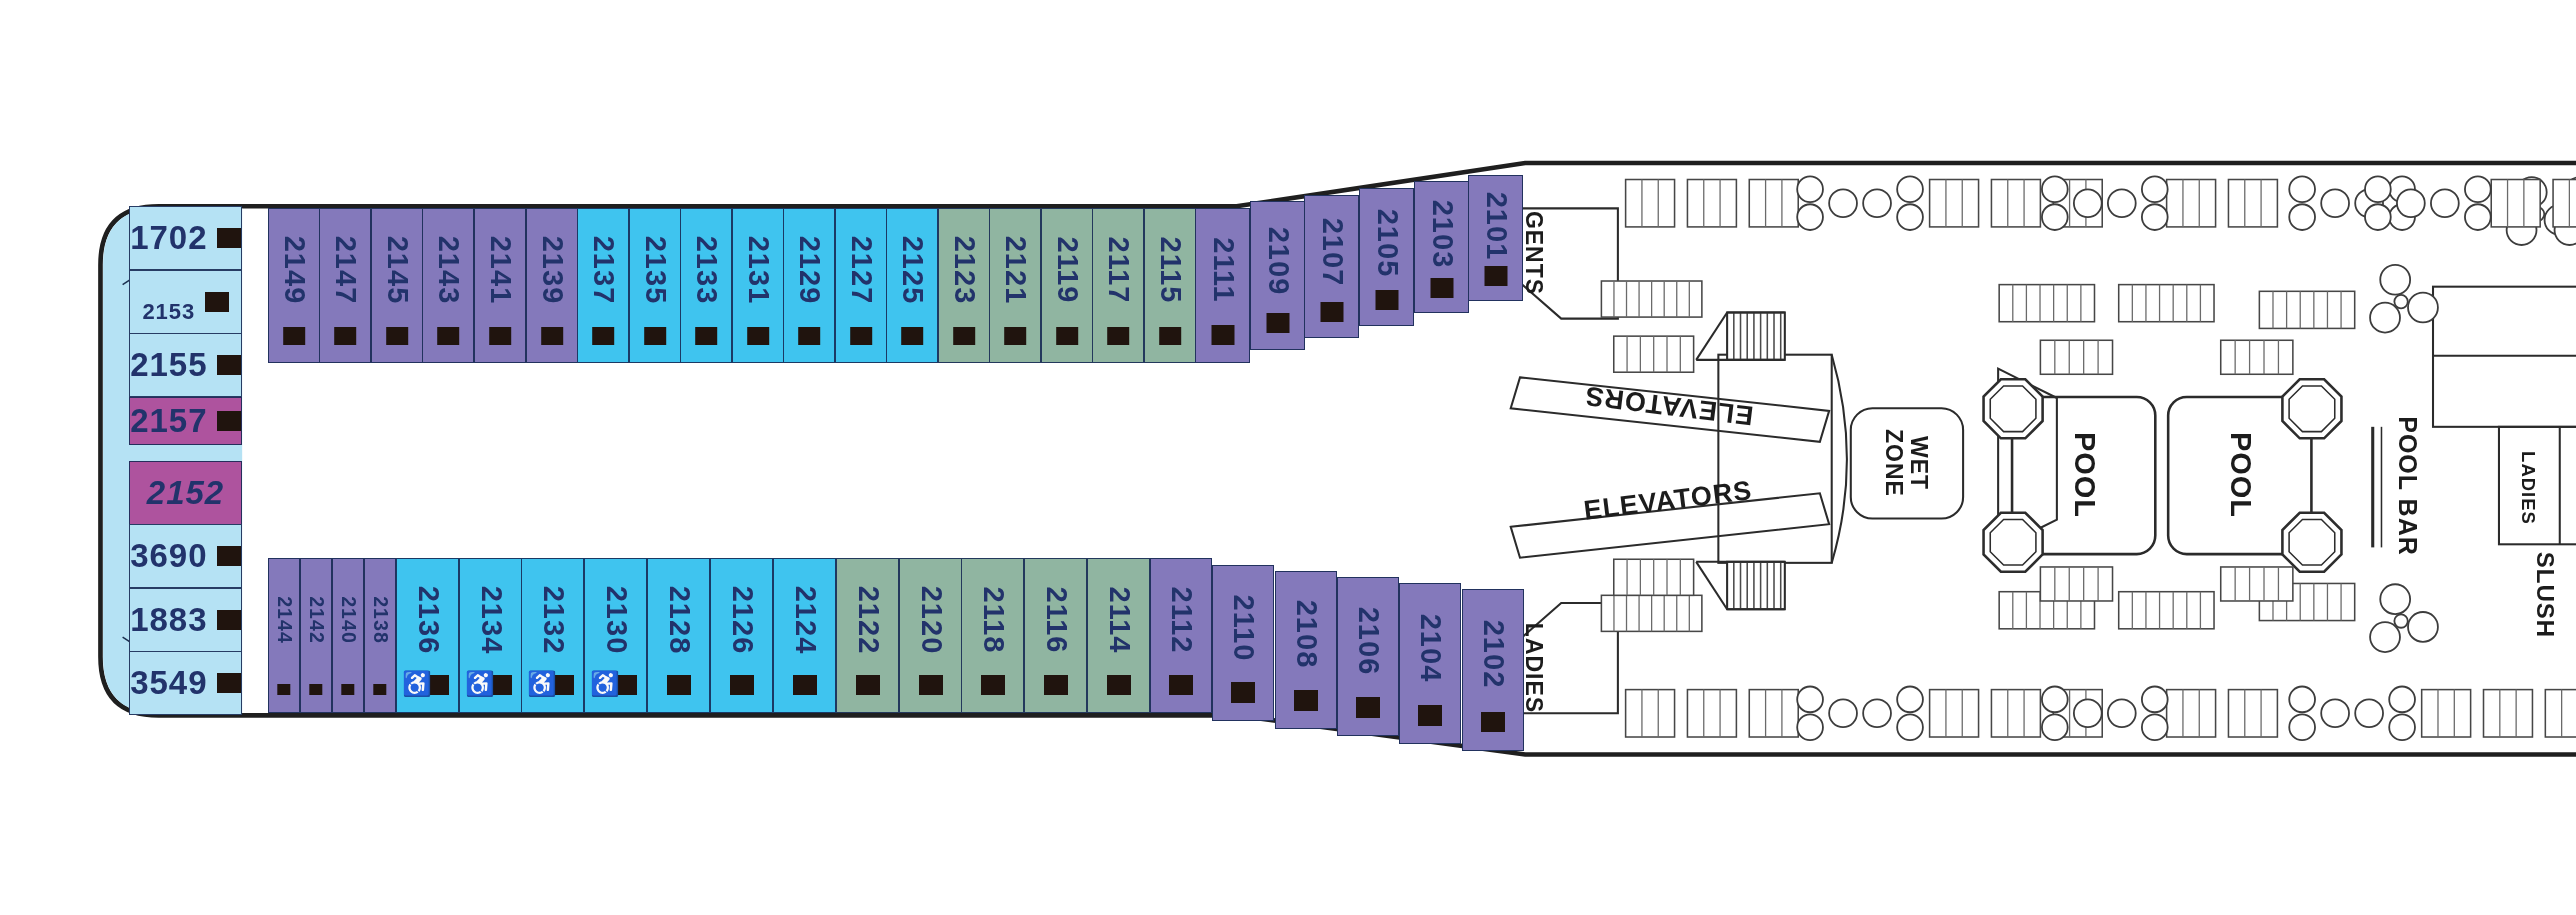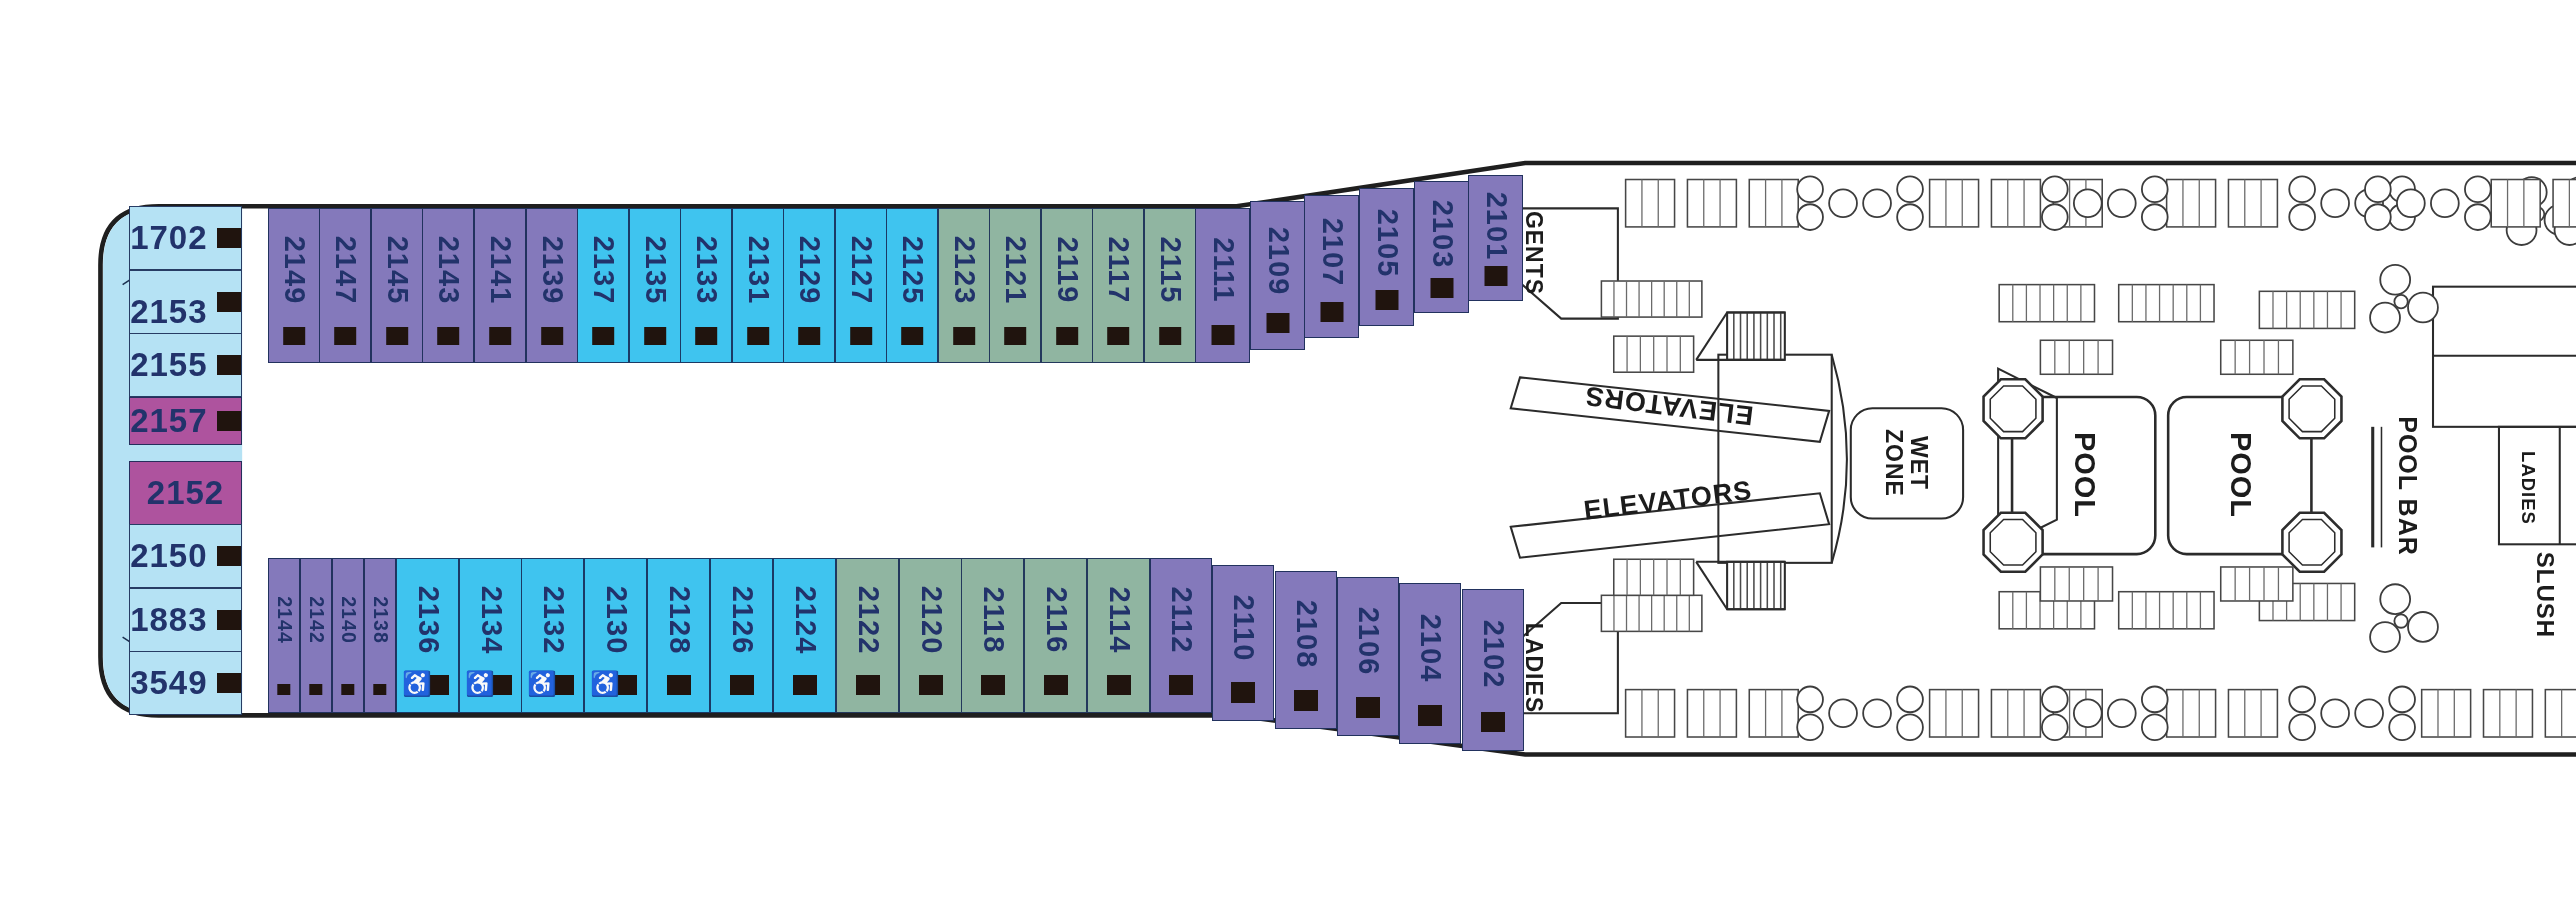--- a/index.html
+++ b/index.html
@@ -713,36 +713,36 @@
       <g>
         <rect x="7513.5" y="1175.5" width="85" height="45" fill="#fff" stroke="#474747" stroke-width="3.5" transform="rotate(42 7556 1198)"></rect>
       </g>
     </svg>
   <div id="cabin-layer">
       <div class="cabin lightblue aft" style="left: 129px; top: 206px; width: 113px; height: 64px;">
         <span class="cab-num" style="font-size: 33px;">1702</span>
         <span class="sq" style="width: 24px; height: 20.6px;"></span>
       </div>
       <div class="cabin lightblue aft" style="left: 129px; top: 270px; width: 113px; height: 64px;">
-        <span class="cab-num" style="font-size: 33px; margin-top: 20px;">2153</span>
+        <span class="cab-num" style="font-size: 22px; margin-top: 20px;">2153</span>
         <span class="sq" style="width: 24px; height: 20.6px;"></span>
       </div>
       <div class="cabin lightblue aft" style="left: 129px; top: 333px; width: 113px; height: 64px;">
         <span class="cab-num" style="font-size: 33px;">2155</span>
         <span class="sq" style="width: 24px; height: 20.6px;"></span>
       </div>
       <div class="cabin magenta aft" style="left: 129px; top: 397px; width: 113px; height: 48px;">
         <span class="cab-num" style="font-size: 33px;">2157</span>
         <span class="sq" style="width: 24px; height: 20.6px;"></span>
       </div>
       <div class="cabin magenta aft" style="left: 129px; top: 461px; width: 113px; height: 64px;">
-        <span class="cab-num" style="font-size: 33px;">2152</span>
+        <span class="cab-num" style="font-size: 33px; font-style: italic;">2152</span>
       </div>
       <div class="cabin lightblue aft" style="left: 129px; top: 524px; width: 113px; height: 64px;">
-        <span class="cab-num" style="font-size: 33px;">2150</span>
+        <span class="cab-num" style="font-size: 33px;">3690</span>
         <span class="sq" style="width: 24px; height: 20.6px;"></span>
       </div>
       <div class="cabin lightblue aft" style="left: 129px; top: 588px; width: 113px; height: 64px;">
         <span class="cab-num" style="font-size: 33px;">1883</span>
         <span class="sq" style="width: 24px; height: 20.6px;"></span>
       </div>
       <div class="cabin lightblue aft" style="left: 129px; top: 651px; width: 113px; height: 64px;">
         <span class="cab-num" style="font-size: 33px;">3549</span>
         <span class="sq" style="width: 24px; height: 20.6px;"></span>
       </div>

